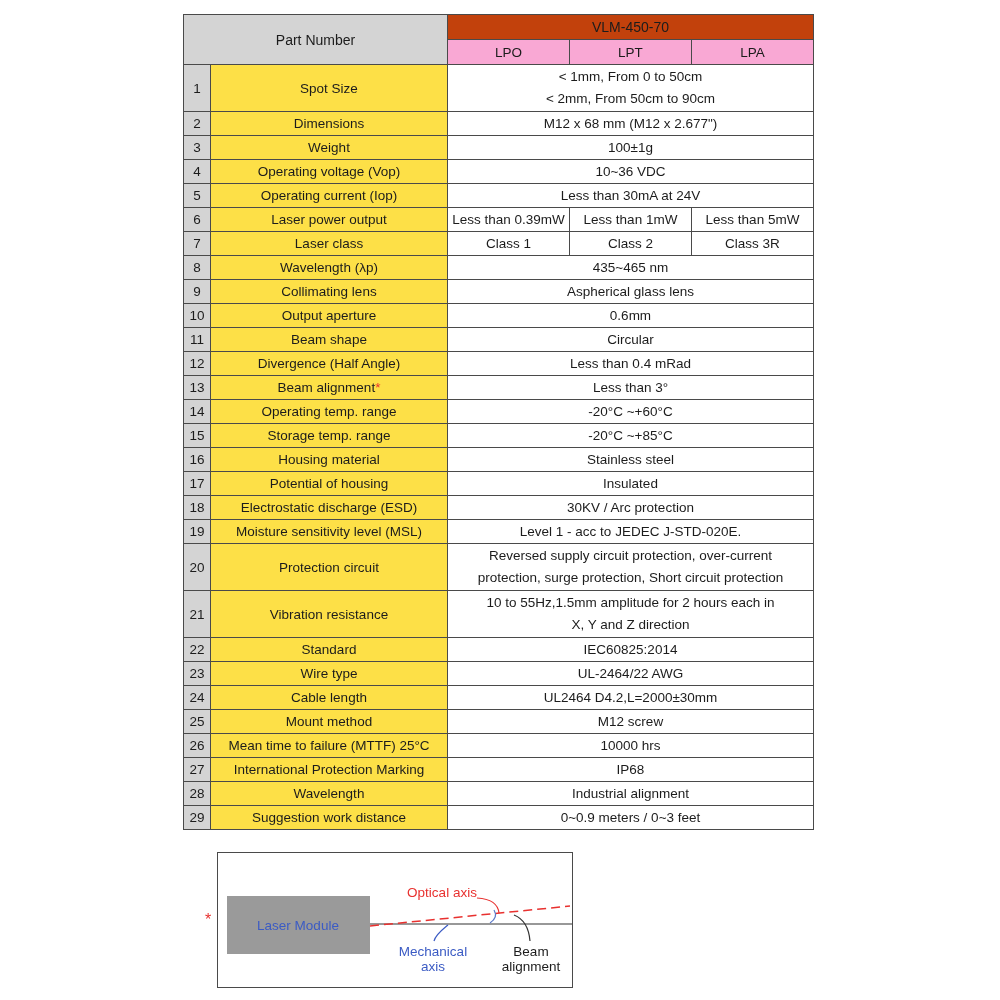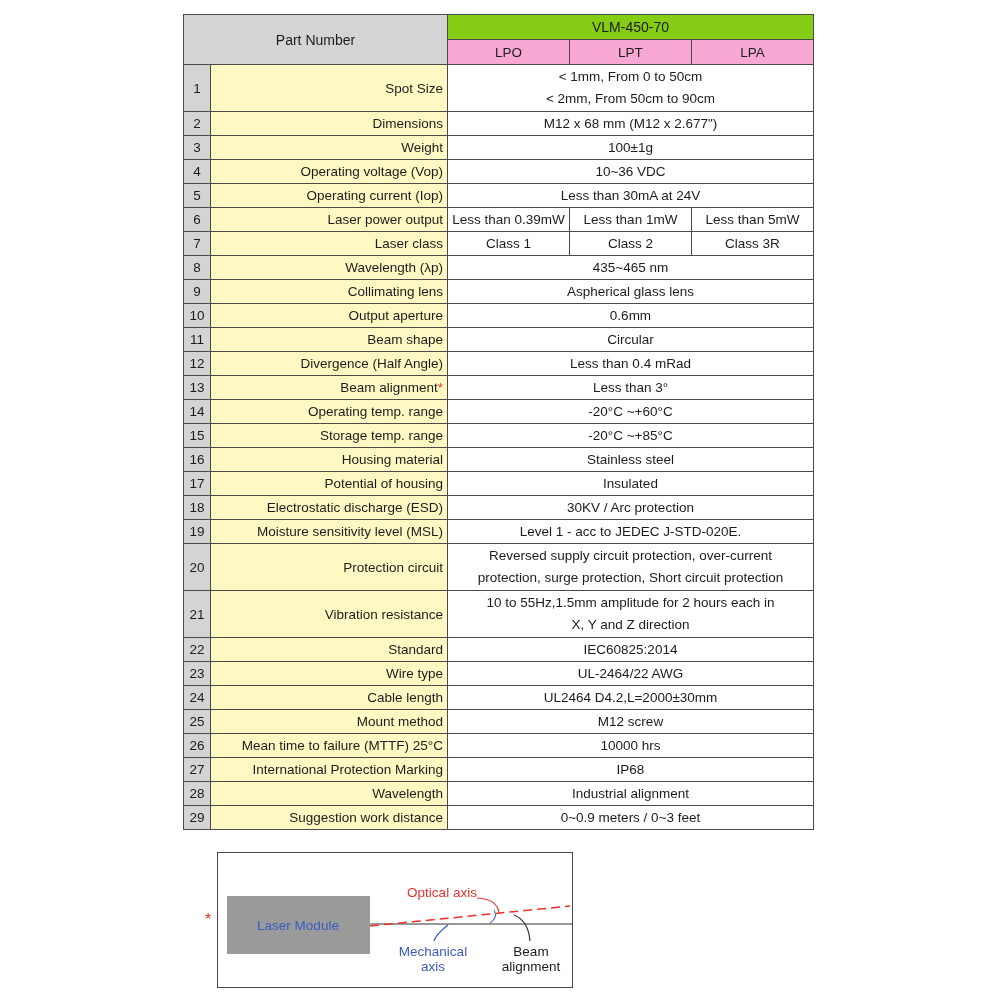--- a/index.html
+++ b/index.html
@@ -14,25 +14,25 @@
     border:1px solid #4a4a4a;padding:0 4px;font-weight:normal;
     overflow:hidden;white-space:nowrap;
   }
   col.c-no{width:27px;}
   col.c-label{width:237px;}
   col.c-v{width:122px;}
   tr.hrow{height:25px;}
   tr.r{height:24px;}
   tr.r2{height:47px;}
   .cell-no{text-align:center;background:#d4d4d4;}
-  .cell-label{text-align:right;background:#fef9c3;padding-left:5px;}
+  .cell-label{text-align:center;background:#fde047;padding-left:5px;}
   .cell-val{text-align:center;background:#ffffff;border-radius:21px;}
   .cell-val .ln{line-height:22px;}
   th.part-hdr{background:#d4d4d4;font-size:14px;}
-  th.model-hdr{text-align:center;background:#84cc16;font-size:14px;}
+  th.model-hdr{text-align:center;background:#c2410c;font-size:14px;}
   th.variant-hdr{text-align:center;background:#f9a8d4;font-size:13.5px;}
   .mark{color:#e8312f;}
   .footnote{
     position:absolute;left:205px;top:864px;font-size:16px;color:#1c1c1c;margin-top:47px;
   }
   .diagram-box{
     position:absolute;left:217px;top:852px;width:356px;height:136px;
     border:1px solid #4a4a4a;background:#ffffff;box-sizing:border-box;
   }
   .diagram-box svg{display:block;}

